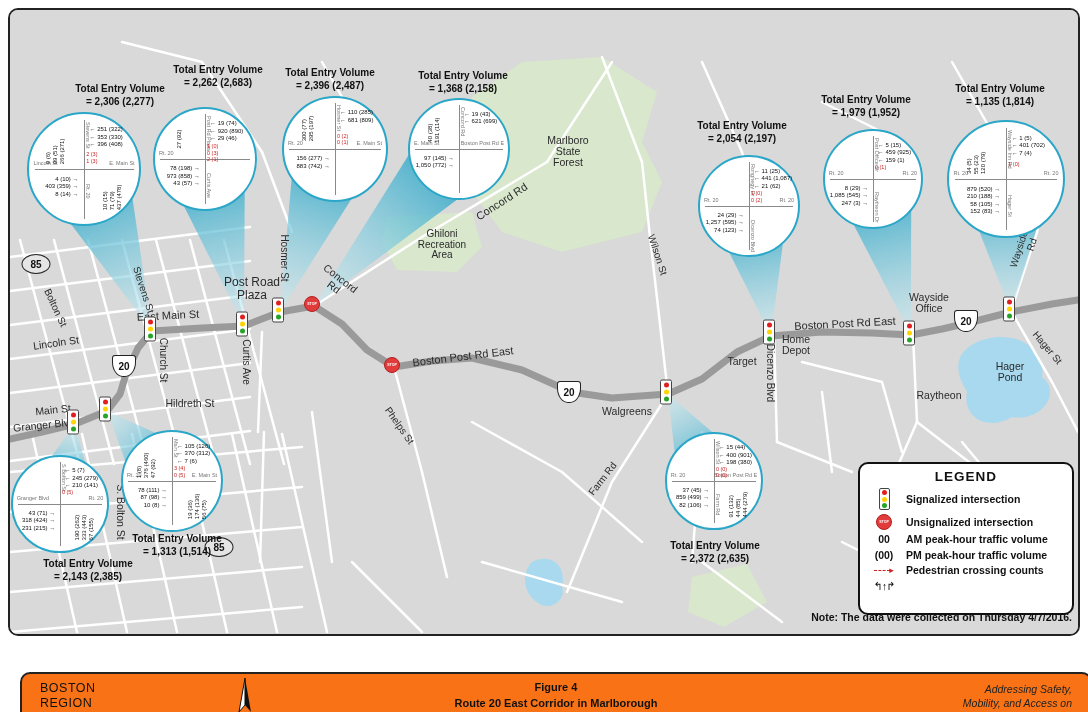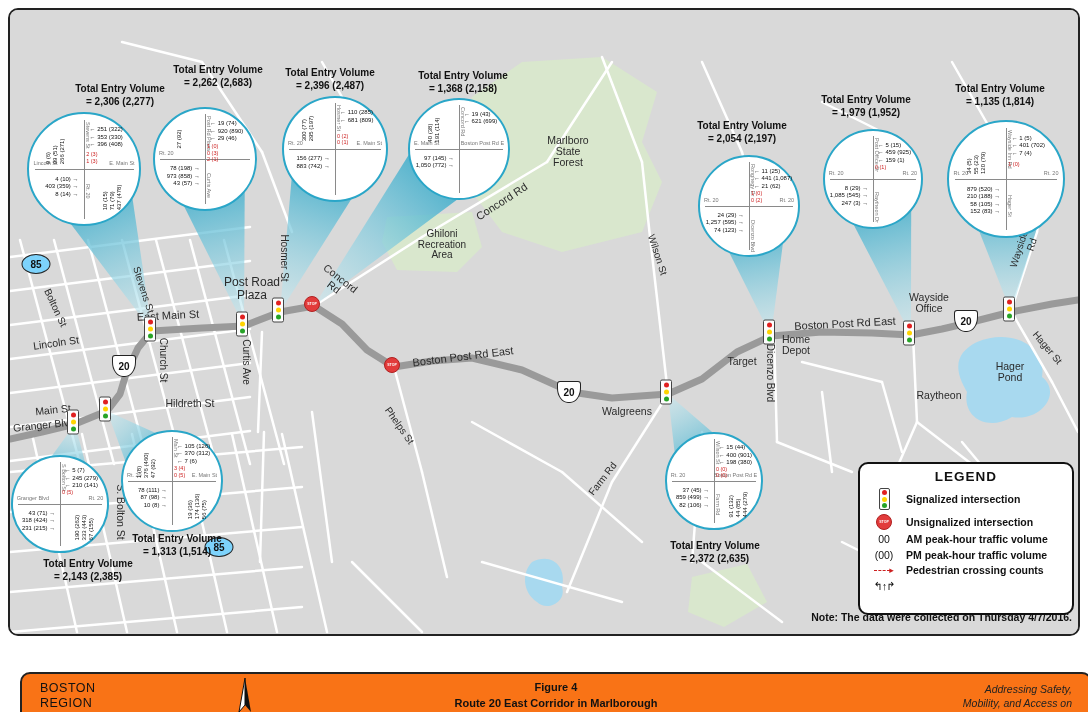--- a/index.html
+++ b/index.html
@@ -15,21 +15,21 @@
        justify-content:space-evenly;transform:translate(-50%,-50%);z-index:5;}
   .sig i{width:5px;height:5px;border-radius:50%;display:block;}
   .stopm{position:absolute;width:14px;height:14px;background:#e23b3b;border-radius:50%;
          border:1px solid #b02020;color:#fff;font-size:3.5px;font-weight:bold;
          display:flex;align-items:center;justify-content:center;
          transform:translate(-50%,-50%);z-index:5;}
   .shield20{position:absolute;width:22px;height:20px;background:#fff;border:1.5px solid #222;
             border-radius:3px 3px 11px 11px/3px 3px 15px 15px;font-size:10px;font-weight:bold;
             display:flex;align-items:center;justify-content:center;
             transform:translate(-50%,-50%);z-index:5;}
-  .shield85{position:absolute;width:27px;height:18px;background:#7dd3fc;border:1.5px solid #222;
+  .shield85{position:absolute;width:27px;height:18px;background:#e5e5e5;border:1.5px solid #222;
             border-radius:50%;font-size:10px;font-weight:bold;display:flex;align-items:center;
             justify-content:center;transform:translate(-50%,-50%);z-index:5;}
   .co-circle{position:absolute;background:#fff;border:2.5px solid #2aa6c8;border-radius:50%;
              z-index:7;}
   .co-title{position:absolute;transform:translate(-50%,-50%);text-align:center;font-weight:bold;
             font-size:10px;line-height:13px;white-space:nowrap;z-index:8;}
   .vline{position:absolute;left:50%;top:5%;width:1px;height:90%;background:#8a8a8a;}
   .hline{position:absolute;top:50%;left:5%;height:1px;width:90%;background:#8a8a8a;}
   .st{position:absolute;font-size:5.5px;color:#777;white-space:nowrap;}
   .stk{position:absolute;font-size:6px;line-height:7.5px;color:#111;white-space:nowrap;}
@@ -38,21 +38,21 @@
          white-space:nowrap;color:#111;}
   .pedstk{position:absolute;font-size:5.5px;line-height:6.5px;color:#cc1f1f;white-space:nowrap;}
   .legend{position:absolute;left:858px;top:462px;width:192px;height:140px;background:#fff;
           border:2px solid #111;border-radius:10px;padding:5px 10px 4px 10px;z-index:9;}
   .legend-title{text-align:center;font-weight:bold;font-size:13.5px;letter-spacing:1px;margin-bottom:4px;}
   .lg-row{display:flex;align-items:center;gap:8px;margin-bottom:3.5px;}
   .lg-ic{width:28px;display:flex;justify-content:center;align-items:center;flex:none;}
   .lg-tx{font-size:10.5px;font-weight:bold;}
   .lg-sig{position:static;transform:none;width:9px;height:20px;}
   .lg-stop{position:static;transform:none;}
-  .lg-00{font-weight:normal;font-size:10.5px;}
+  .lg-00{font-weight:bold;font-size:10.5px;}
   .pedline{display:flex;align-items:center;color:#cc1f1f;}
   .pedline .dash{width:16px;border-top:1.5px dashed #cc1f1f;}
   .pedline .head{font-size:9px;line-height:9px;margin-left:-1px;}
   .turns{font-size:11px;letter-spacing:-1px;}
   .note{position:absolute;right:16px;top:611px;font-size:10.5px;font-weight:bold;z-index:9;}
   .footer{position:absolute;left:20px;top:644px;width:1068px;height:60px;background:#f97316;
           border:2px solid #222;border-radius:10px;margin-top:28px;}
   .org{position:absolute;left:18px;top:7px;font-size:12.5px;line-height:15px;letter-spacing:.5px;}
   .compass{position:absolute;left:208px;top:2px;width:30px;height:56px;text-align:center;}
   .fig{position:absolute;left:50%;top:5px;transform:translateX(-50%);text-align:center;

